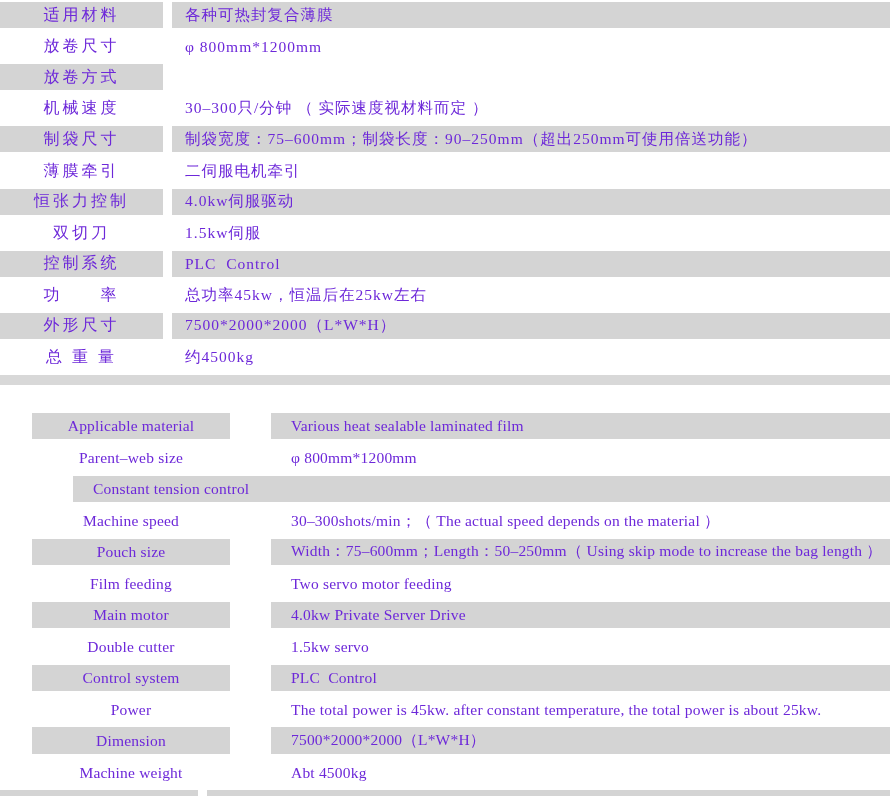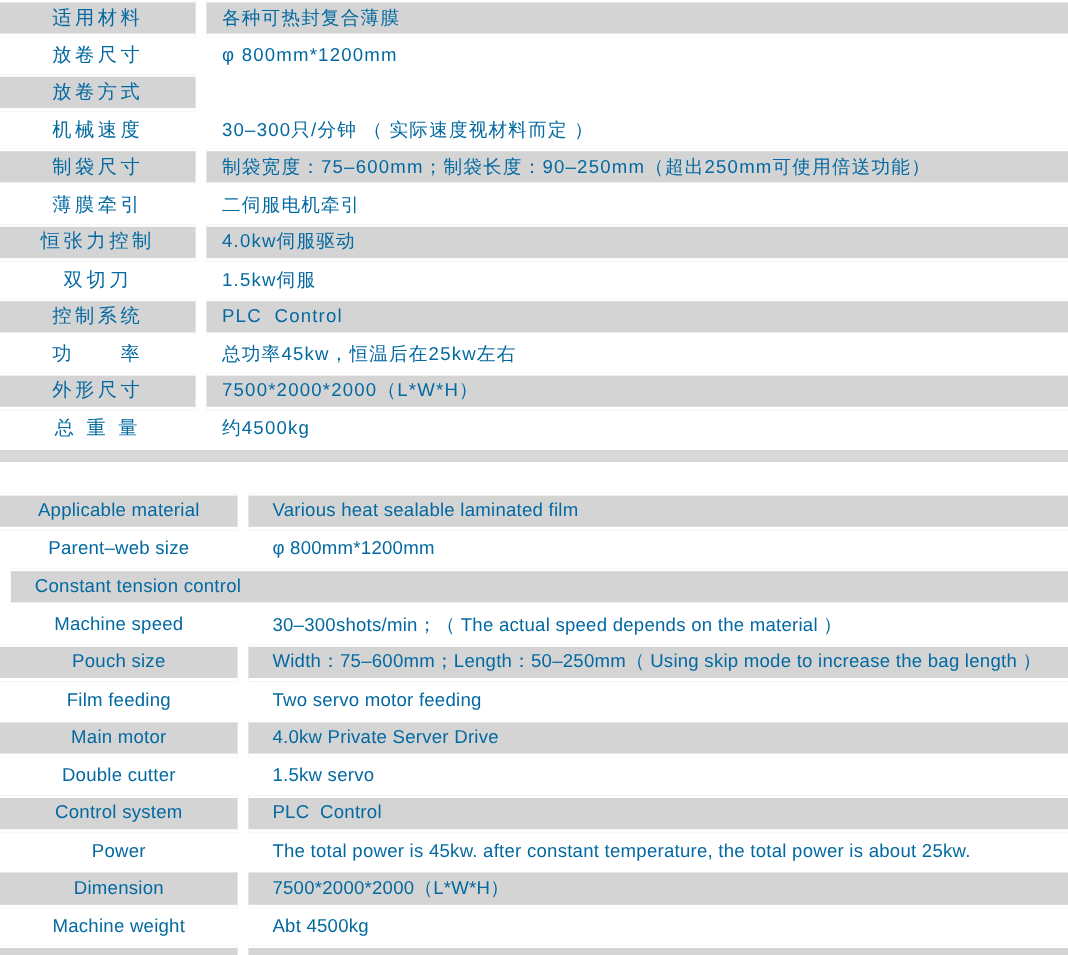--- a/index.html
+++ b/index.html
@@ -11,34 +11,34 @@
     overflow: hidden;
     font-family: "Liberation Sans", sans-serif;
     color: #383838;
   }
   .spec-table { position: absolute; left: 0; right: 0; }
   .table-cn { top: 0; }
   .table-en { top: 411px; }
 
   .row { display: flex; align-items: stretch; }
   .table-cn .row { height: 31.1px; }
-  .table-en .row { height: 31.45px; }
+  .table-en .row { height: 31.45px; padding-left: 32px; }
 
   .cell { display: flex; align-items: center; box-sizing: border-box; }
   .label { justify-content: center; text-align: center; }
   .colgap { flex: 0 0 auto; }
   .value { flex: 1 1 auto; white-space: pre; overflow: hidden; }
 
   .table-cn .label { width: 163px; font-size: 16px; letter-spacing: 3px; }
   .table-cn .colgap { width: 9px; }
   .table-cn .value { padding-left: 13px; font-size: 15.5px; letter-spacing: 1px; }
 
   .table-en .label { width: 198px; font-size: 15.5px; letter-spacing: 0.2px; }
   .table-en .colgap { width: 9px; }
-  .table-en .value { padding-left: 20px; font-size: 15.5px; letter-spacing: 0.2px; }
+  .table-en .value { padding-left: 20px; font-size: 15.5px; letter-spacing: 0.2px; margin-left: 32px; }
 
   .row.gray .cell.shade {
     background: var(--stripe, #d4d4d4);
     border-top: 2px solid #ffffff;
     border-bottom: 3px solid #ffffff;
   }
 
   .section-divider {
     position: absolute;
     left: 0; right: 0;
@@ -59,21 +59,21 @@
     background: var(--stripe, #d4d4d4);
     border-top: 2px solid #ffffff;
     border-bottom: 0;
   }
   .bottom-partial-row .label { width: 198px; }
   .bottom-partial-row .colgap { width: 9px; }
 </style>
 </head>
 <body>
 
-<div class="page" style="--stripe: #d4d4d4; --divider: #d8d8d8; color: #0369a1; background: rgb(255, 255, 255);">
+<div class="page" style="--stripe: #d4d4d4; --divider: #d8d8d8; color: #6d28d9; background: rgb(255, 255, 255); font-family: Liberation Serif, serif;">
 
   <div class="spec-table table-cn">
       <div class="row gray">
         <div class="cell label shade">适用材料</div>
         <div class="cell colgap"></div>
         <div class="cell value shade">各种可热封复合薄膜</div>
       </div>
       <div class="row">
         <div class="cell label shade">放卷尺寸</div>
         <div class="cell colgap"></div>

